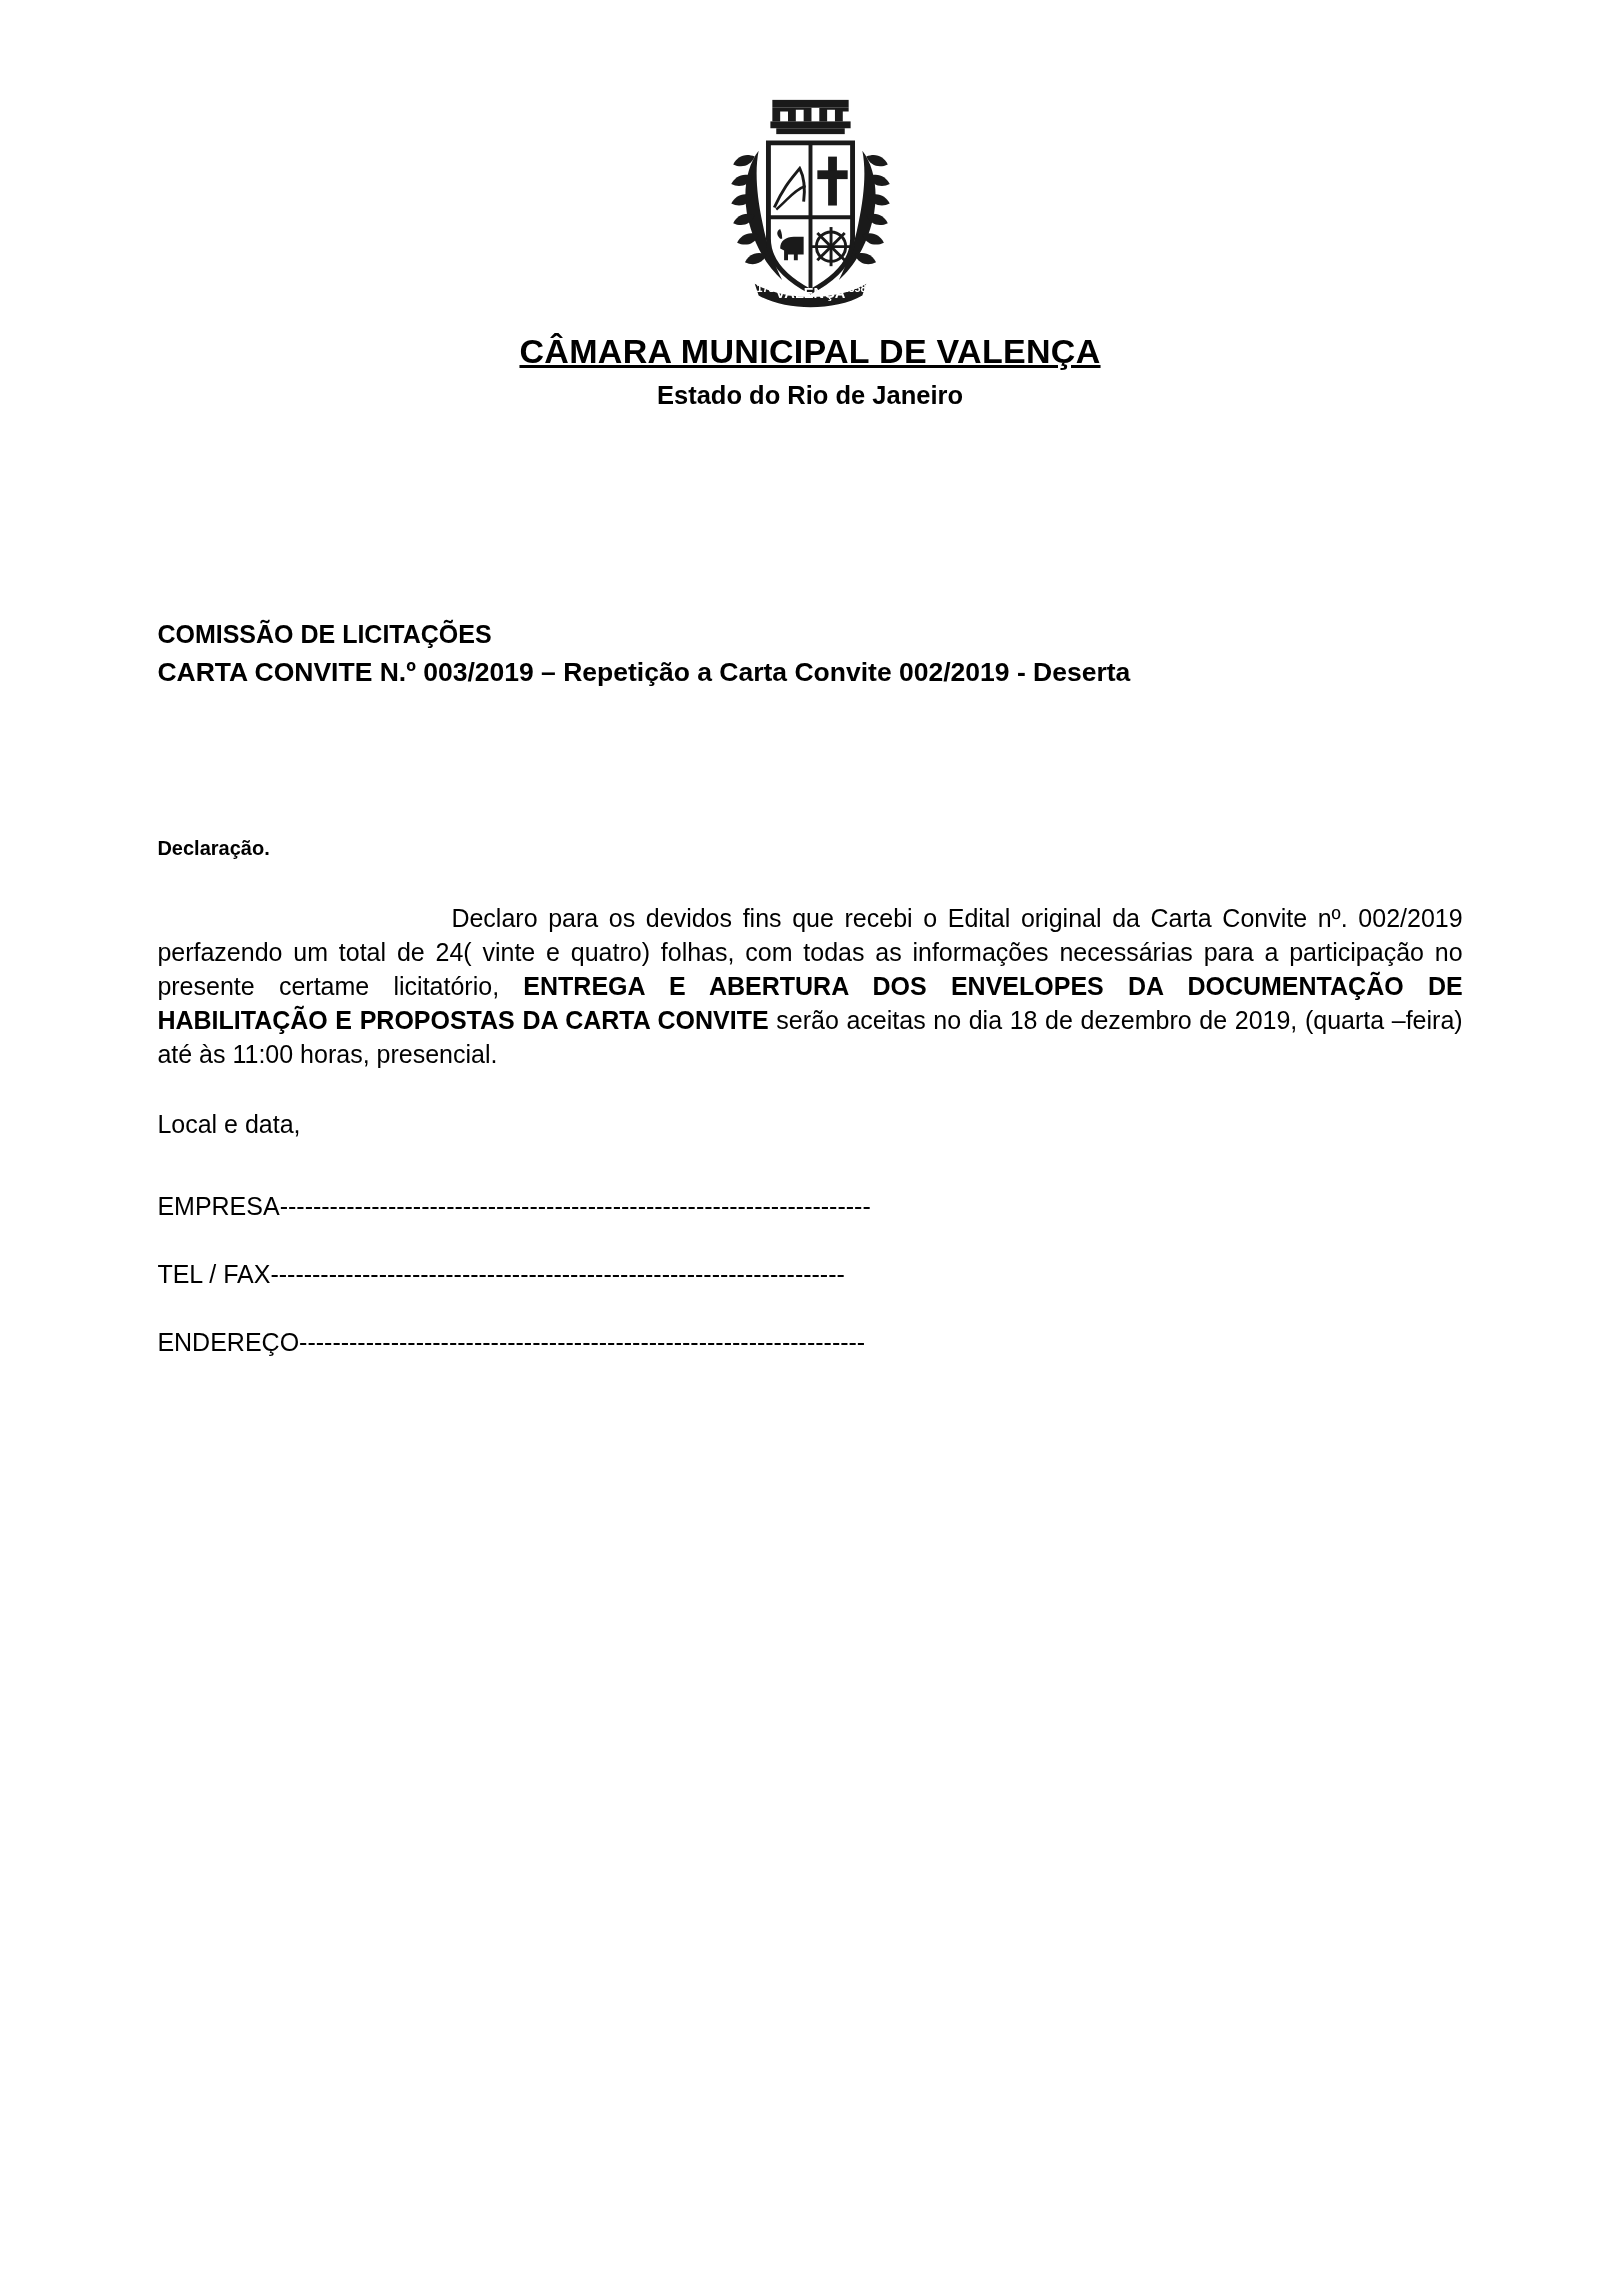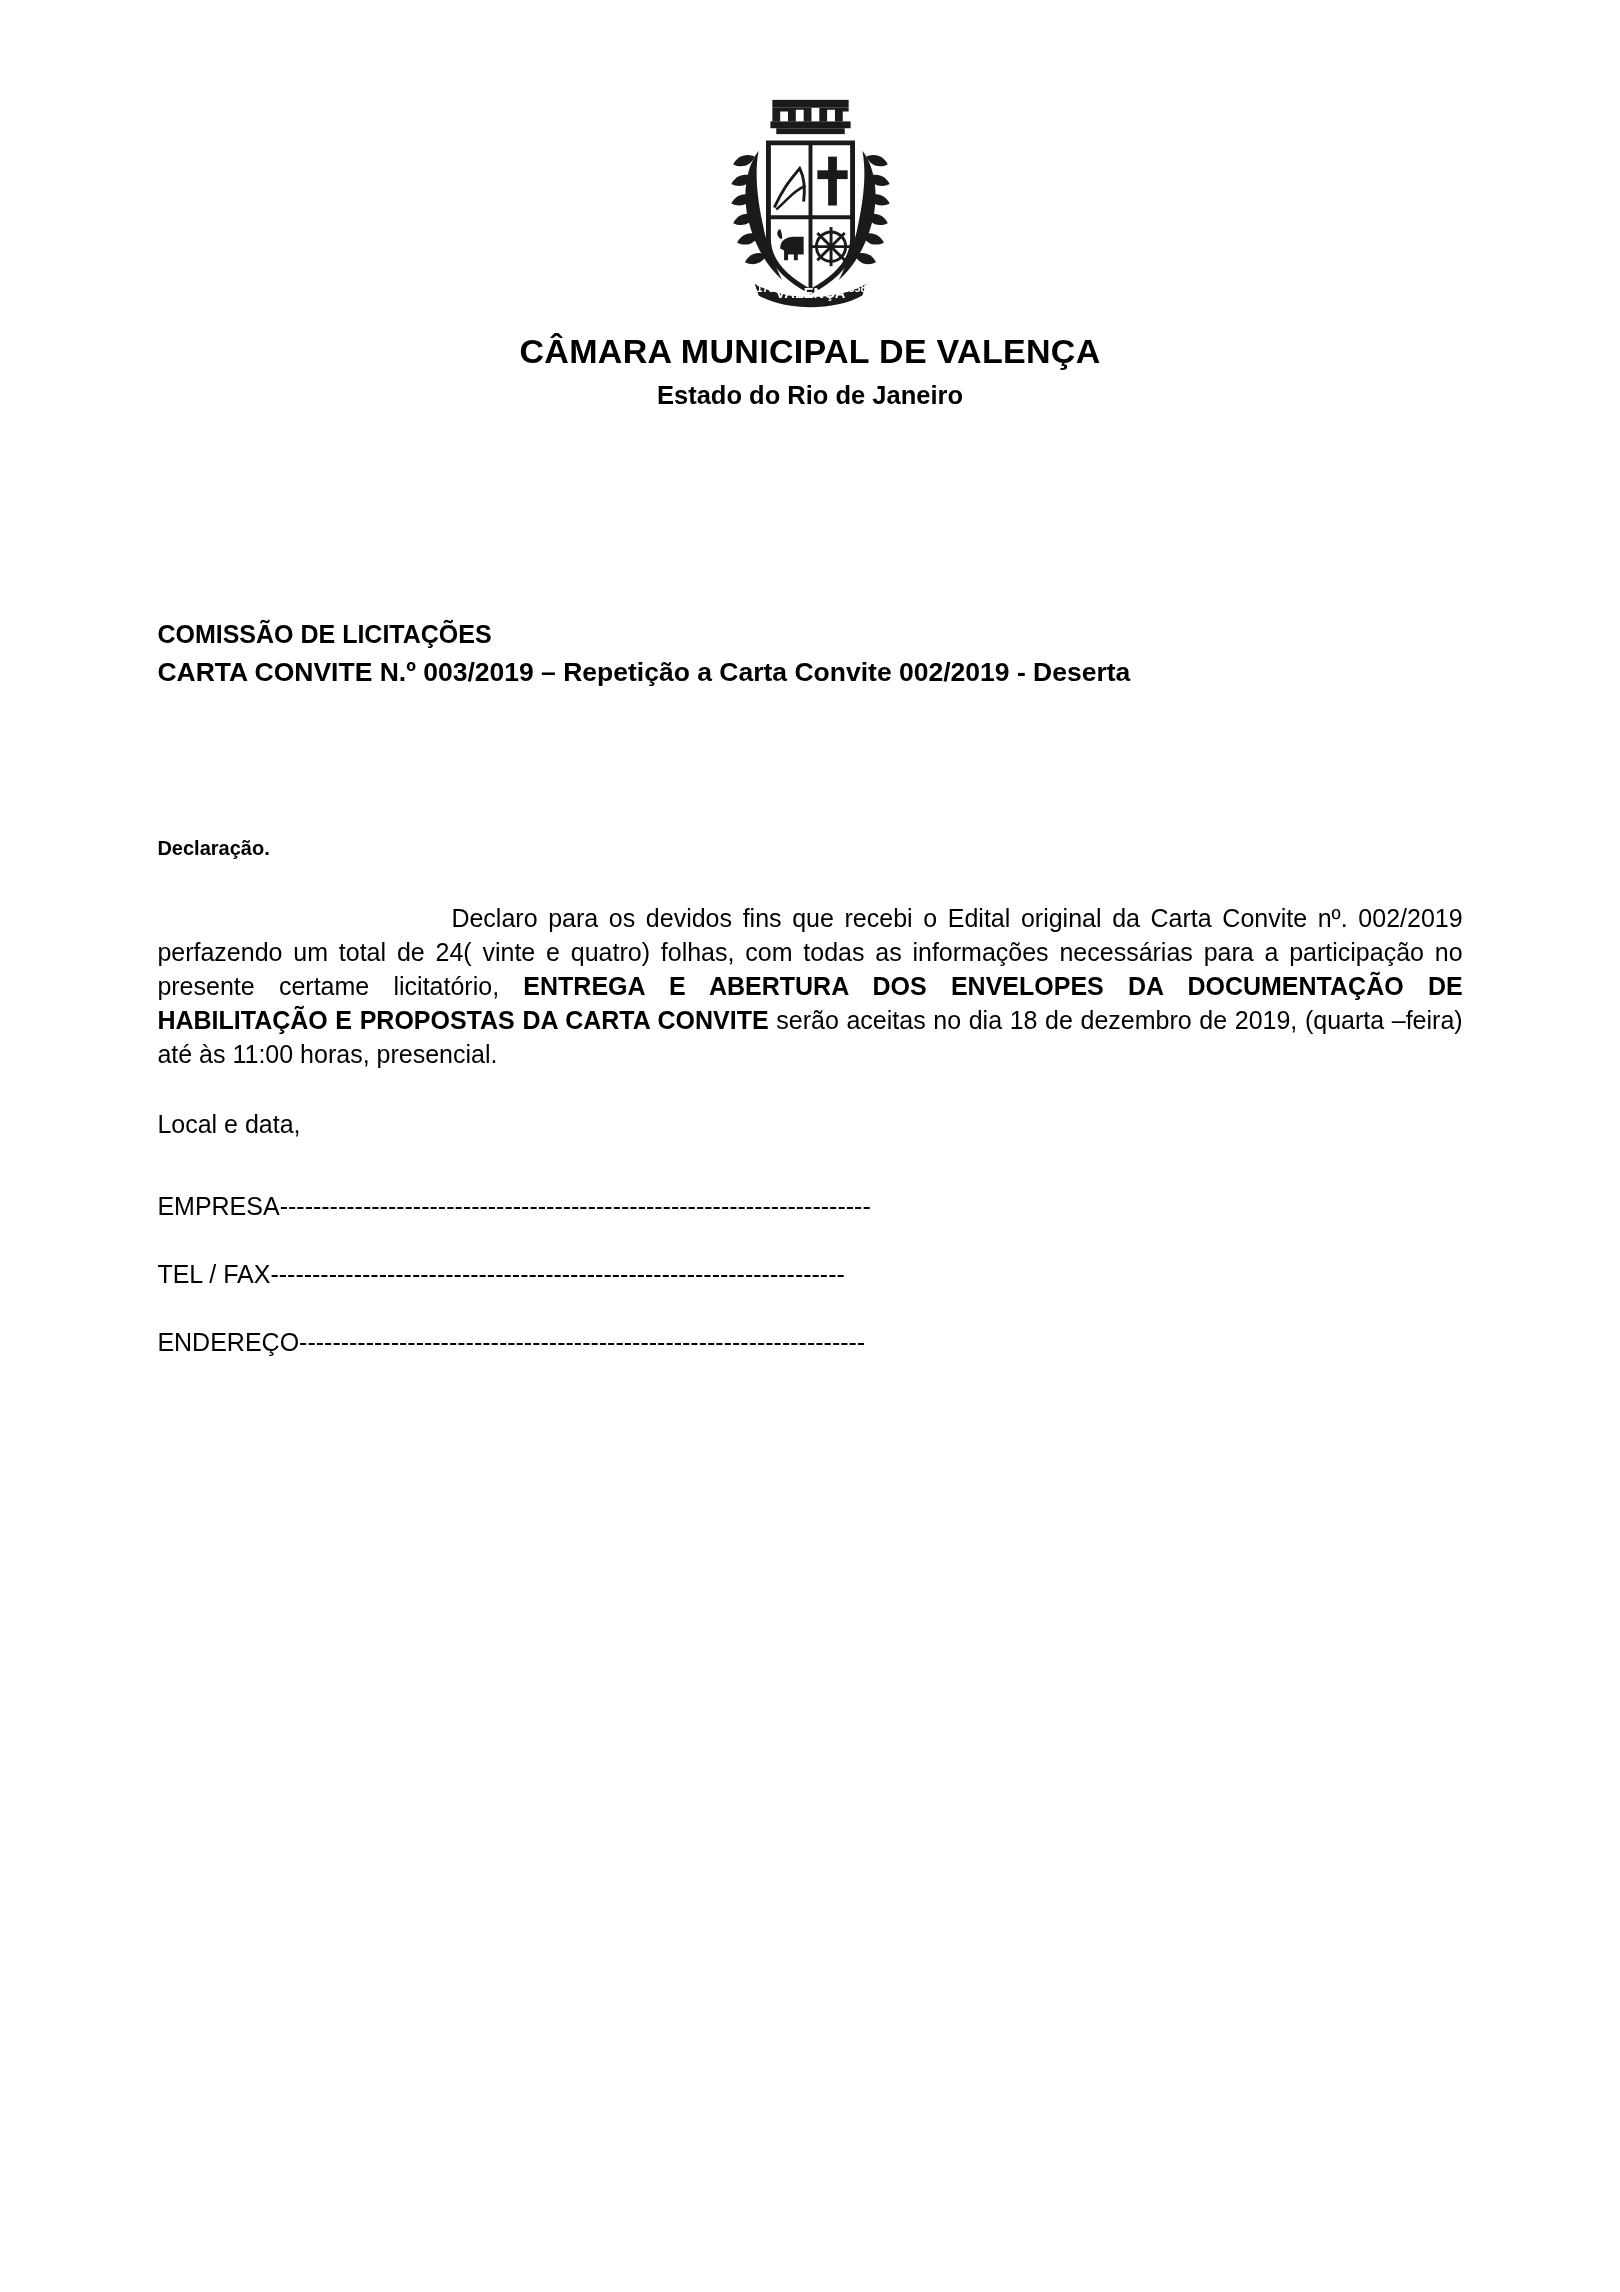--- a/index.html
+++ b/index.html
@@ -36,20 +36,21 @@
     position: relative;
   }
   .crest svg { display: block; }
 
   .org-title {
     font-size: 34px;
     font-weight: bold;
     letter-spacing: 0.3px;
     line-height: 1.15;
     margin: 0;
+    text-decoration: underline;
   }
   .org-subtitle {
     font-size: 25.5px;
     font-weight: bold;
     margin-top: 10px;
     line-height: 1.15;
   }
 
   
   .content {

